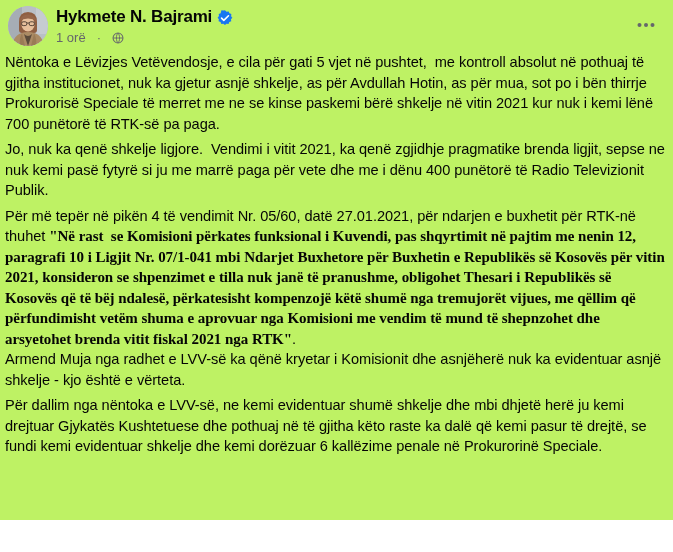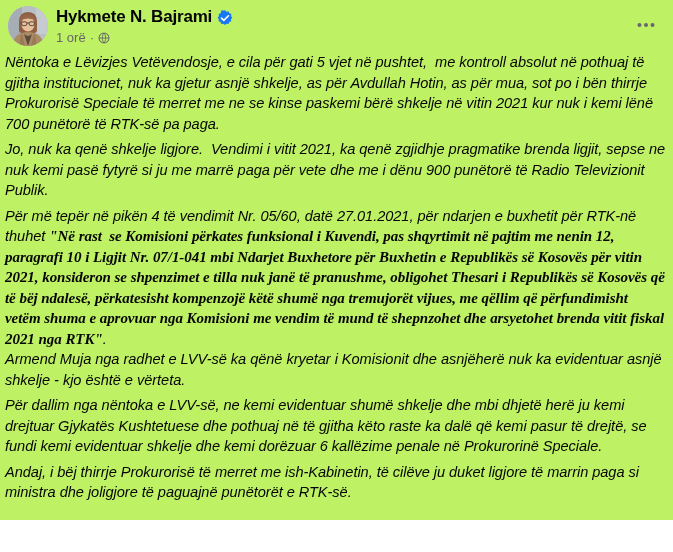--- a/index.html
+++ b/index.html
@@ -35,21 +35,21 @@
     font-size: 17px;
     font-weight: 700;
     color: #050505;
     letter-spacing: -0.2px;
     cursor: pointer;
   }
   .verified { display: inline-flex; margin-top: 1px; }
   .meta-row {
     display: flex;
     align-items: center;
-    gap: 4px;
+    gap: 11px;
     margin-top: 3px;
     font-size: 13px;
     color: #65676B;
   }
   .meta-row .timestamp { cursor: pointer; }
   .meta-row .sep { color: #65676B; }
   .globe { display: inline-flex; margin-top: 1px; }
   .more-btn {
     position: absolute;
     top: 13px;
@@ -60,21 +60,21 @@
     border-radius: 50%;
   }
   
   .post-body {
     padding: 4px 7px 0 5px;
     font-size: 14.6px;
     line-height: 20.5px;
     letter-spacing: -0.05px;
     color: #050505;
   }
-  .para { margin-bottom: 5px; white-space: pre-wrap; font-style: italic; }
+  .para { margin-bottom: 5px; white-space: pre-wrap; }
   .quote {
     font-family: "Liberation Serif", "DejaVu Serif", serif;
     font-weight: 700;
     font-size: 15px;
   }
   
   .reaction-sliver {
     position: absolute;
     left: 7px;
     top: 549px;
@@ -141,21 +141,20 @@
       <svg width="20" height="20" viewBox="0 0 20 20">
         <circle cx="3.5" cy="10" r="2" fill="#65676B"></circle>
         <circle cx="10" cy="10" r="2" fill="#65676B"></circle>
         <circle cx="16.5" cy="10" r="2" fill="#65676B"></circle>
       </svg>
     </div>
   </div>
 
   <div class="post-body">
     <div class="para">Nëntoka e Lëvizjes Vetëvendosje, e cila për gati 5 vjet në pushtet,  me kontroll absolut në pothuaj të gjitha institucionet, nuk ka gjetur asnjë shkelje, as për Avdullah Hotin, as për mua, sot po i bën thirrje Prokurorisë Speciale të merret me ne se kinse paskemi bërë shkelje në vitin 2021 kur nuk i kemi lënë 700 punëtorë të RTK-së pa paga.</div>
-    <div class="para">Jo, nuk ka qenë shkelje ligjore.  Vendimi i vitit 2021, ka qenë zgjidhje pragmatike brenda ligjit, sepse ne nuk kemi pasë fytyrë si ju me marrë paga për vete dhe me i dënu 900 punëtorë të Radio Televizionit Publik.</div>
+    <div class="para">Jo, nuk ka qenë shkelje ligjore.  Vendimi i vitit 2021, ka qenë zgjidhje pragmatike brenda ligjit, sepse ne nuk kemi pasë fytyrë si ju me marrë paga për vete dhe me i dënu 400 punëtorë të Radio Televizionit Publik.</div>
     <div class="para"><span>Për më tepër në pikën 4 të vendimit Nr. 05/60, datë 27.01.2021, për ndarjen e buxhetit për RTK-në thuhet </span><span class="quote">"Në rast  se Komisioni përkates funksional i Kuvendi, pas shqyrtimit në pajtim me nenin 12, paragrafi 10 i Ligjit Nr. 07/1-041 mbi Ndarjet Buxhetore për Buxhetin e Republikës së Kosovës për vitin 2021, konsideron se shpenzimet e tilla nuk janë të pranushme, obligohet Thesari i Republikës së Kosovës që të bëj ndalesë, përkatesisht kompenzojë këtë shumë nga tremujorët vijues, me qëllim që përfundimisht vetëm shuma e aprovuar nga Komisioni me vendim të mund të shepnzohet dhe arsyetohet brenda vitit fiskal 2021 nga RTK"</span><span>.</span><div>Armend Muja nga radhet e LVV-së ka qënë kryetar i Komisionit dhe asnjëherë nuk ka evidentuar asnjë shkelje - kjo është e vërteta.</div></div>
     <div class="para">Për dallim nga nëntoka e LVV-së, ne kemi evidentuar shumë shkelje dhe mbi dhjetë herë ju kemi drejtuar Gjykatës Kushtetuese dhe pothuaj në të gjitha këto raste ka dalë që kemi pasur të drejtë, se fundi kemi evidentuar shkelje dhe kemi dorëzuar 6 kallëzime penale në Prokurorinë Speciale.</div>
-    <div class="para">Andaj, i bëj thirrje Prokurorisë të merret me ish-Kabinetin, të cilëve ju duket ligjore të marrin paga si ministra dhe joligjore të paguajnë punëtorët e RTK-së.</div>
   </div>
 
   <div class="reaction-sliver"></div>
 
 </div>
 
 </body></html>

